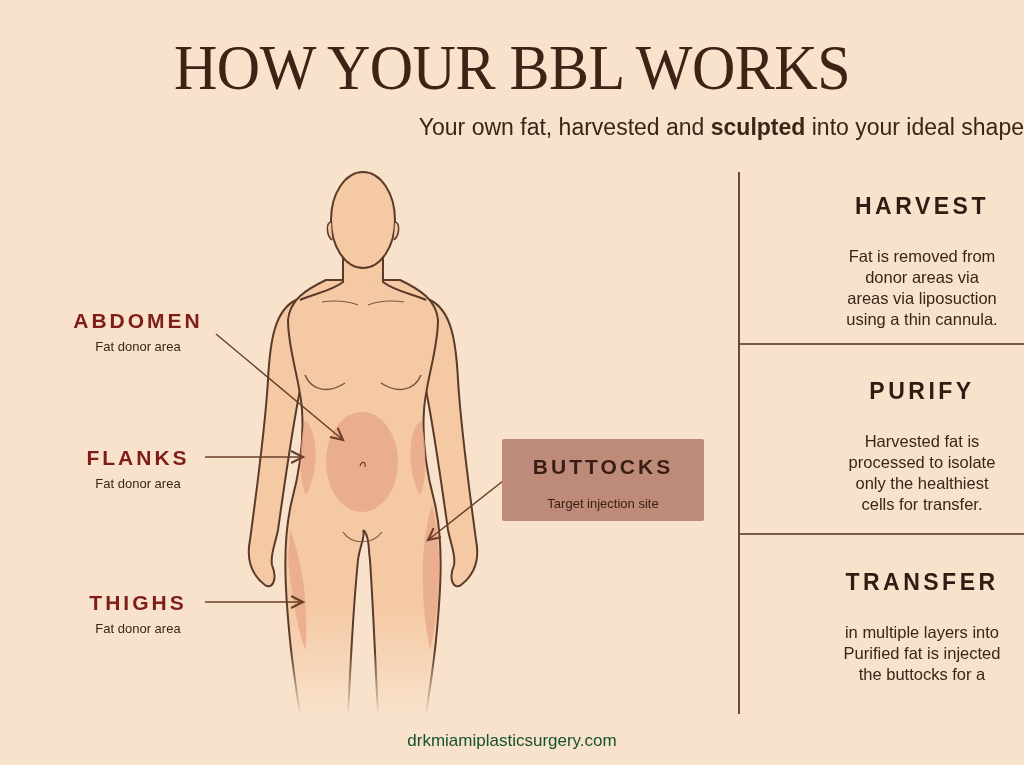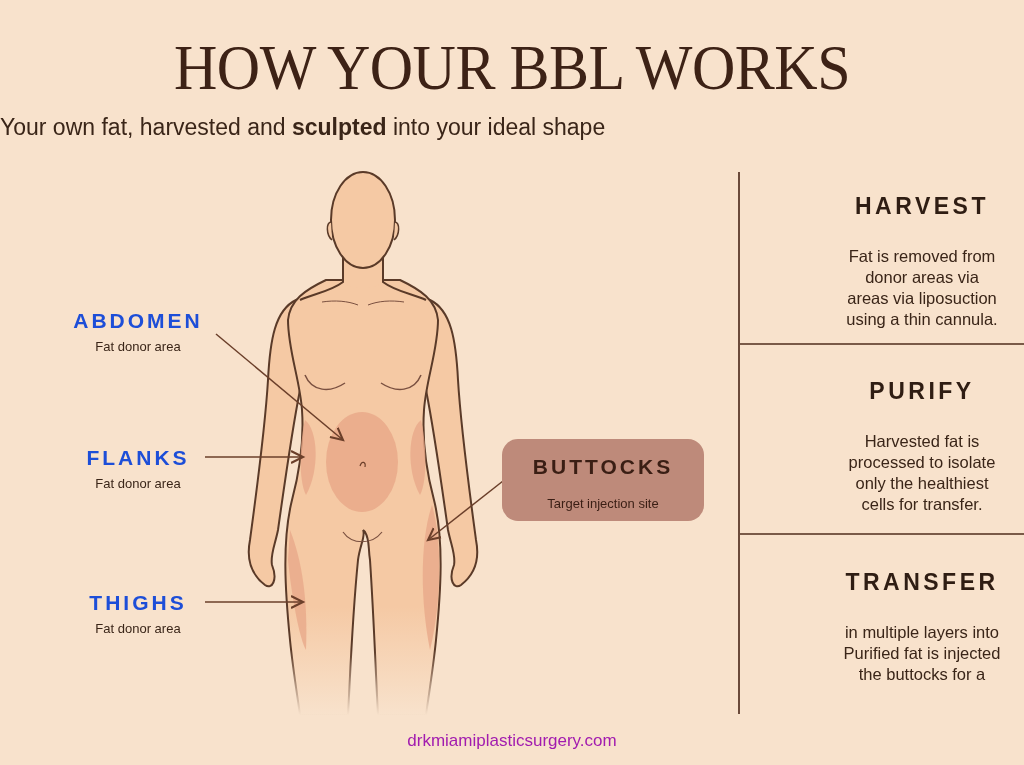--- a/index.html
+++ b/index.html
@@ -9,50 +9,50 @@
     font-family:"Liberation Sans", sans-serif;
     color:#3a2518;
   }
   .title {
     position:absolute; left:0; top:38px; width:1024px; text-align:center;
     font-family:"Liberation Serif", "DejaVu Serif", serif;
     font-size:60px; letter-spacing:-0.5px; color:#3d2216; line-height:1;
     transform:scaleY(1.05);
   }
   .subtitle {
-    position:absolute; left:0; top:114px; width:1024px; text-align:left;
+    position:absolute; left:0; top:114px; width:1024px; text-align:right;
     font-size:23px; color:#3a2518; line-height:1.2;
   }
   .subtitle b { font-weight:bold; }
   .figure { position:absolute; left:0; top:0; }
   .label-block { position:absolute; text-align:center; }
   .label-head {
-    font-size:21px; font-weight:bold; letter-spacing:3px; color:#1d4ed8; line-height:1;
+    font-size:21px; font-weight:bold; letter-spacing:3px; color:#7f1d1d; line-height:1;
   }
   .label-sub {
     font-size:13px; color:#3a2518; margin-top:9px; line-height:1;
   }
   .target-box {
     position:absolute; left:502px; top:439px; width:202px; height:82px;
-    background:#BE8A7A; border-radius:16px; text-align:center;
+    background:#BE8A7A; border-radius:2px; text-align:center;
   }
   .target-box .label-head { margin-top:17px; color:#3a1e14; }
   .target-box .label-sub { margin-top:20px; color:#3a1e14; }
   .vline { position:absolute; left:738px; top:172px; width:2px; height:542px; background:#6b4a3a; }
   .hline { position:absolute; left:740px; width:284px; height:2px; background:#7a5a48; }
   .step { position:absolute; left:740px; width:284px; text-align:center;padding-left:40px; }
   .step-head {
     font-size:23px; font-weight:bold; letter-spacing:3.5px; color:#2f1d13; line-height:1;
   }
   .step-body {
     font-size:16.5px; line-height:21px; color:#3a2518; margin-top:28px;
   }
   .footer {
     position:absolute; left:0; top:731px; width:1024px; text-align:center;
-    font-size:17px; color:#a21caf;
+    font-size:17px; color:#14532d;
   }
 </style>
 </head>
 <body>
 
 <div class="title">HOW YOUR BBL WORKS</div>
 <div class="subtitle"><span>Your own fat, harvested and </span><b>sculpted</b><span> into your ideal shape</span></div>
 
 <svg class="figure" width="1024" height="765" viewBox="0 0 1024 765">
   <defs>

